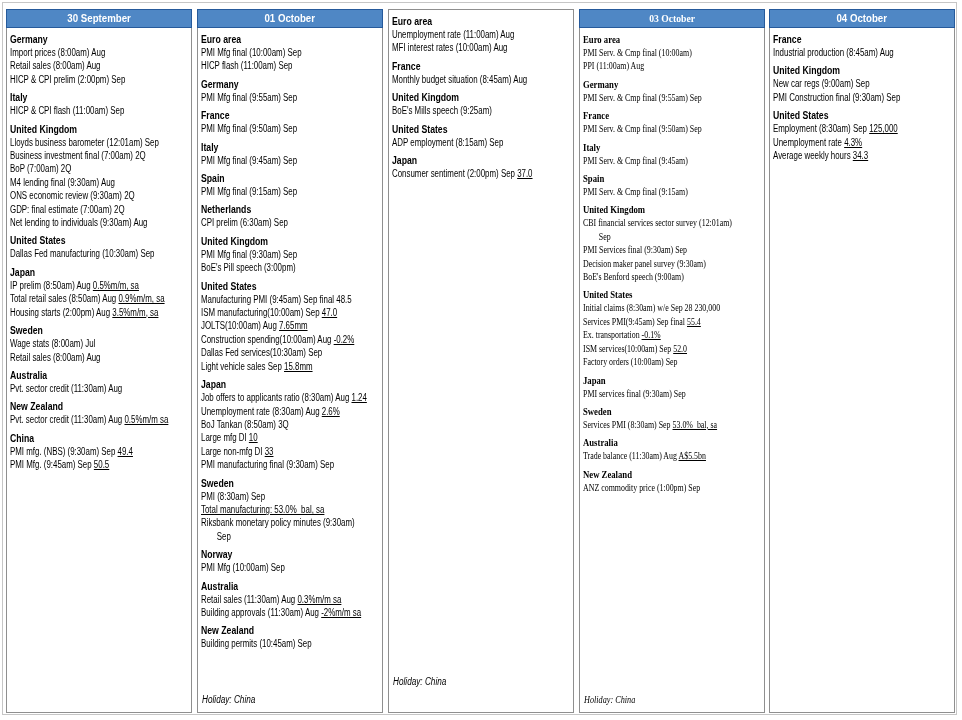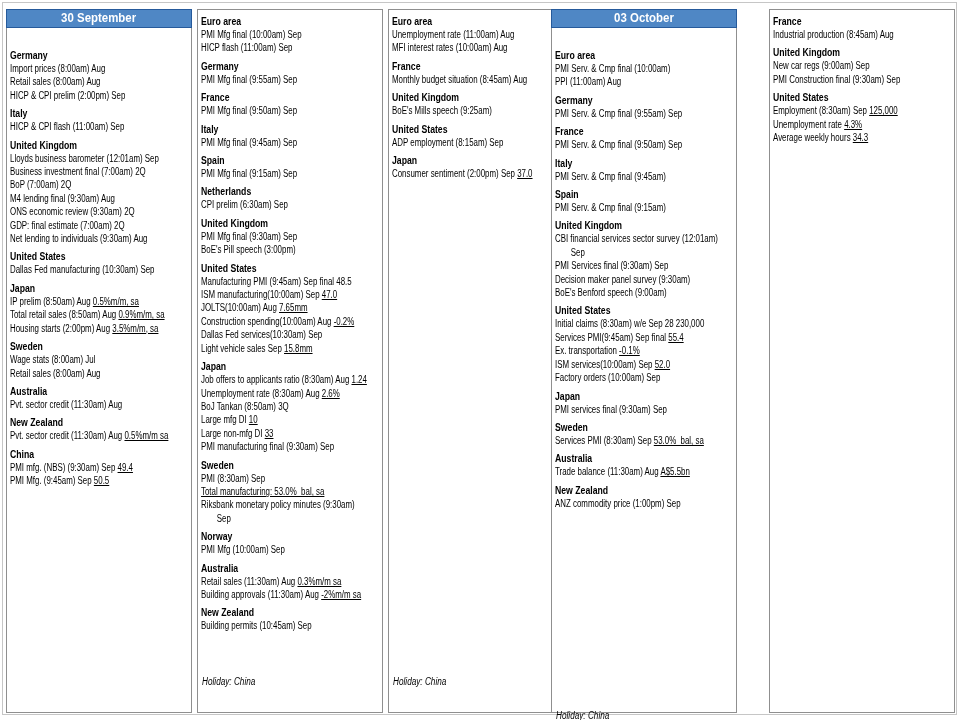--- a/index.html
+++ b/index.html
@@ -13,25 +13,25 @@
   body{width:962px;height:720px;overflow:hidden;
        font-family:"Liberation Sans","DejaVu Sans",sans-serif;color:var(--text);}
   .page{position:relative;width:962px;height:720px;background:#fff;}
   .frame{position:absolute;left:2px;top:2px;width:955px;height:713px;
          border:1px solid var(--frame-border);background:#fff;box-sizing:border-box;}
   .col{position:absolute;top:6px;width:186px;height:704px;
        border:1px solid var(--col-border);background:#fff;box-sizing:border-box;}
   .col:nth-of-type(1){left:3px;}
   .col:nth-of-type(2){left:194px;}
   .col:nth-of-type(3){left:385px;}
-  .col:nth-of-type(4){left:548px;}
+  .col:nth-of-type(4){left:576px;font-family:Liberation Serif, serif;}
   .col:nth-of-type(5){left:766px;}
   .col-header{height:17px;background:var(--hdr-bg);border:1px solid var(--hdr-border);
-              margin:-1px -1px 16px -1px;color:#fff;text-align:center;line-height:16px;
-              font-size:13px;font-weight:bold;}
+              margin:-1px -1px 0 -1px;color:#fff;text-align:center;line-height:16px;
+              font-size:11px;font-weight:bold;}
   .hdr-text{display:inline-block;transform:scaleX(0.88);transform-origin:50% 50%;white-space:nowrap;}
   .col-content{position:relative;height:686px;overflow:hidden;}
   .scalewrap{position:absolute;left:3px;top:3px;width:232px;
              transform:scaleX(0.79);transform-origin:0 0;}
   .sec{margin-top:4px;}
   .sec:first-child{margin-top:1px;}
   .country{font-size:11px;font-weight:bold;line-height:14px;white-space:nowrap;}
   .evt{font-size:10px;line-height:13.4px;white-space:nowrap;}
   .evt.cont{padding-left:20px;}
   .uval{text-decoration:underline;text-underline-offset:1px;}
@@ -95,20 +95,23 @@
             <div class="sec">
               <div class="country">China</div>
               <div class="evt">PMI mfg. (NBS) (9:30am) Sep <span class="uval">49.4</span></div>
               <div class="evt">PMI Mfg. (9:45am) Sep <span class="uval">50.5</span></div>
             </div>
           </div>
 
     </div>
   </section>
       <section class="col">
+    <header class="col-header">
+      <span class="hdr-text">01 October</span>
+    </header>
     <div class="col-content">
       <div class="scalewrap">
             <div class="sec">
               <div class="country">Euro area</div>
               <div class="evt">PMI Mfg final (10:00am) Sep</div>
               <div class="evt">HICP flash (11:00am) Sep</div>
             </div>
             <div class="sec">
               <div class="country">Germany</div>
               <div class="evt">PMI Mfg final (9:55am) Sep</div>
@@ -261,20 +264,23 @@
             </div>
             <div class="sec">
               <div class="country">New Zealand</div>
               <div class="evt">ANZ commodity price (1:00pm) Sep</div>
             </div>
           </div>
       <div class="holiday">Holiday: China</div>
     </div>
   </section>
       <section class="col">
+    <header class="col-header">
+      <span class="hdr-text">04 October</span>
+    </header>
     <div class="col-content">
       <div class="scalewrap">
             <div class="sec">
               <div class="country">France</div>
               <div class="evt">Industrial production (8:45am) Aug</div>
             </div>
             <div class="sec">
               <div class="country">United Kingdom</div>
               <div class="evt">New car regs (9:00am) Sep</div>
               <div class="evt">PMI Construction final (9:30am) Sep</div>

